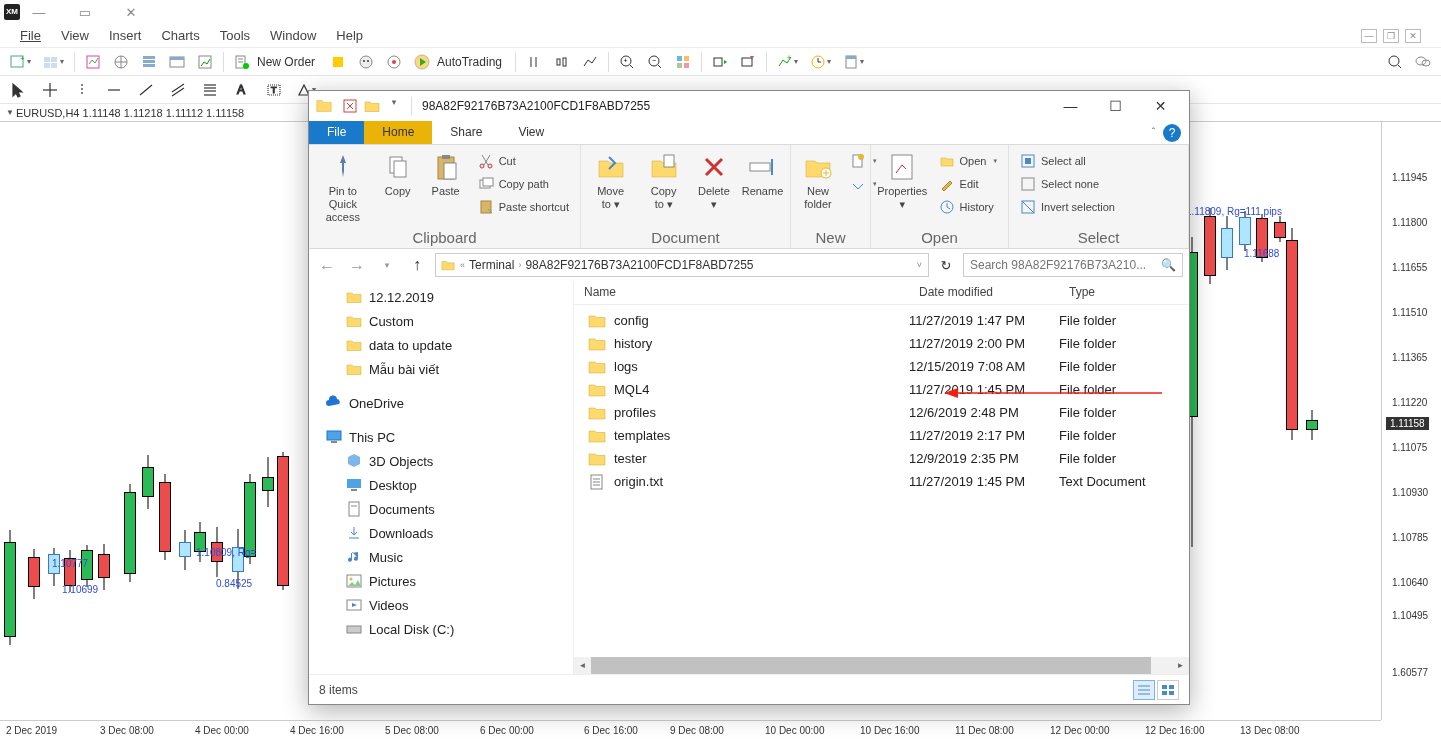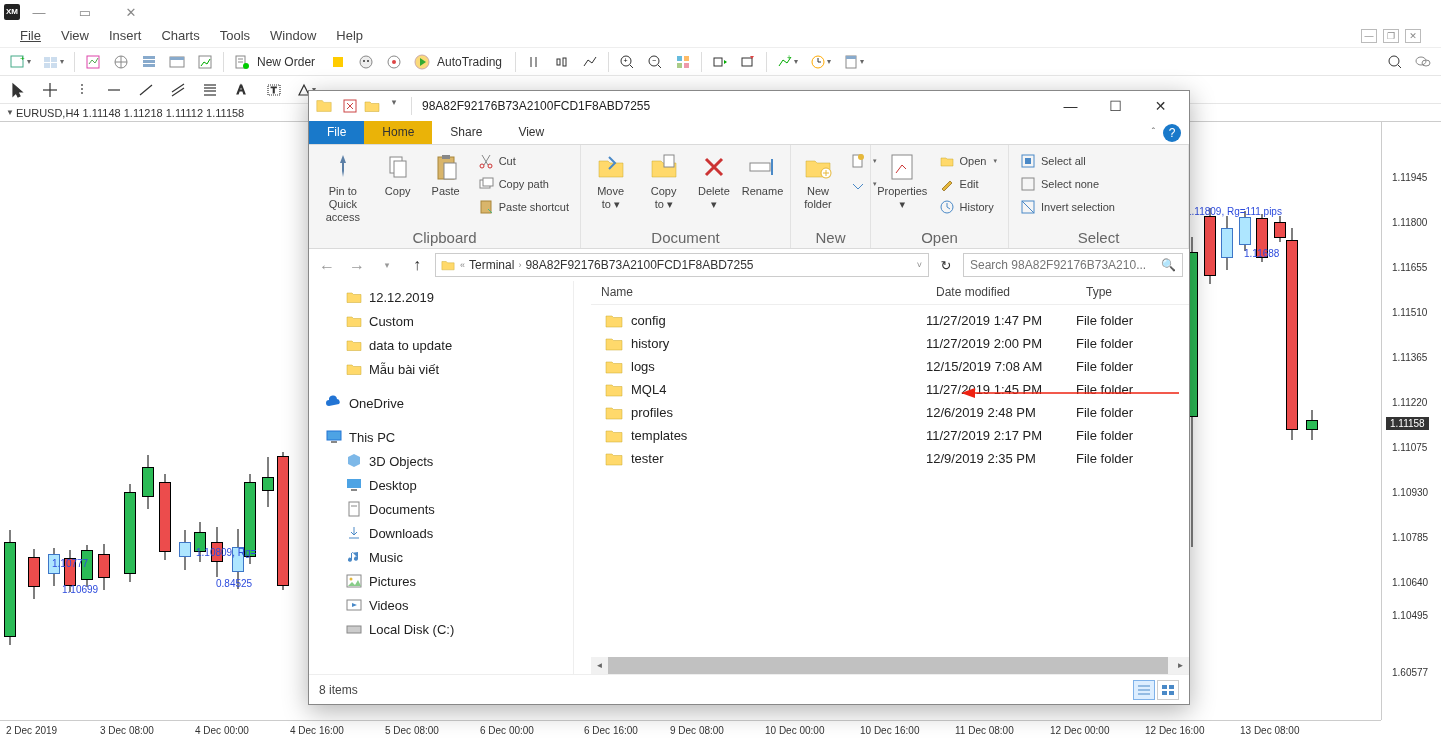--- a/index.html
+++ b/index.html
@@ -83,21 +83,21 @@
 .ex-addr .navbtn.enabled { color: #333; }
 .ex-addr .pathbox { flex: 1; height: 24px; border: 1px solid #ccc; display: flex; align-items: center; padding: 0 4px; gap: 4px; font-size: 12px; color: #333; overflow: hidden; }
 .ex-addr .pathbox .crumb { cursor: pointer; }
 .ex-addr .pathbox .gt { color: #888; font-size: 9px; }
 .ex-addr .pathbox .folderico { width: 16px; height: 14px; flex-shrink: 0; }
 .ex-addr .drop { color: #888; font-size: 9px; margin-left: auto; padding-right: 2px; }
 .ex-addr .refresh { width: 22px; height: 22px; display: flex; align-items: center; justify-content: center; color: #333; cursor: pointer; }
 .ex-addr .searchbox { width: 220px; height: 24px; border: 1px solid #ccc; display: flex; align-items: center; padding: 0 6px; color: #888; font-size: 12px; gap: 6px; }
 .ex-addr .searchbox input { border: 0; outline: 0; flex: 1; font-size: 12px; background: transparent; color: #888; }
 
-.ex-body { display: flex; height: 393px; gap: 17px; }
+.ex-body { display: flex; height: 393px; }
 .ex-nav { width: 265px; border-right: 1px solid #eee; overflow-y: scroll; padding-top: 4px; }
 .ex-nav::-webkit-scrollbar { width: 17px; }
 .ex-nav::-webkit-scrollbar-track { background: #f1f1f1; }
 .ex-nav::-webkit-scrollbar-thumb { background: #c1c1c1; }
 .ex-nav .navitem { display: flex; align-items: center; gap: 6px; padding: 3px 4px 3px 30px; cursor: pointer; font-size: 13px; color: #222; }
 .ex-nav .navitem.l0 { padding-left: 16px; margin-top: 10px; }
 .ex-nav .navitem.l1 { padding-left: 36px; }
 .ex-nav .navitem svg { width: 18px; height: 18px; flex-shrink: 0; }
 
 .ex-list { flex: 1; position: relative; overflow: hidden; }
@@ -931,20 +931,33 @@
           <div class="row">
             <div class="c1">
               <svg viewBox="0 0 18 16">
                 <path class="folder-y" d="M1 3h6l1.5 1.5H17v9.5H1z"></path>
               </svg>
               <span>tester</span>
             </div>
             <div class="c2">12/9/2019 2:35 PM</div>
             <div class="c3">File folder</div>
           </div>
+          <div class="row">
+            <div class="c1">
+              <svg viewBox="0 0 18 16">
+                <rect x="3" y="1" width="11" height="14" fill="#fff" stroke="#888"></rect>
+                <line x1="5" y1="5" x2="12" y2="5" stroke="#888"></line>
+                <line x1="5" y1="8" x2="12" y2="8" stroke="#888"></line>
+                <line x1="5" y1="11" x2="12" y2="11" stroke="#888"></line>
+              </svg>
+              <span>origin.txt</span>
+            </div>
+            <div class="c2">11/27/2019 1:45 PM</div>
+            <div class="c3">Text Document</div>
+          </div>
         </div>
       <svg class="arrow" viewBox="0 0 220 12">
           <line x1="10" y1="6" x2="218" y2="6" stroke="#e21" stroke-width="1.5"></line>
           <polygon points="0,6 14,1 14,11" fill="#e21"></polygon>
         </svg>
       <div class="hscroll">
         <div class="arrbtn">◄</div>
           <div class="thumb"></div>
           <div style="flex:1"></div>
           <div class="arrbtn">►</div>

